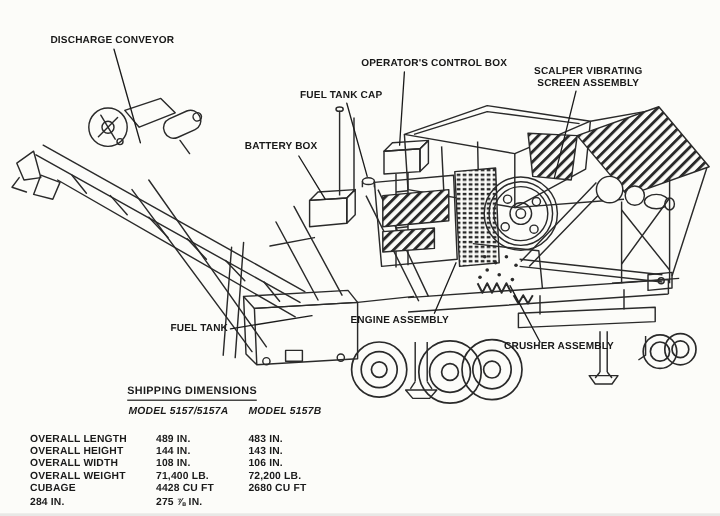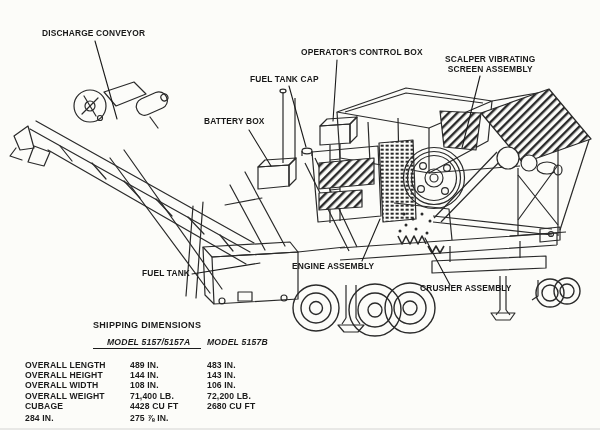--- a/index.html
+++ b/index.html
@@ -9,22 +9,22 @@
   .callout{position:absolute;font-size:8.4px;font-weight:700;letter-spacing:.15px;
            color:#181818;white-space:nowrap;line-height:10px;}
   .c-discharge{left:42px;top:28px;}
   .c-operator{left:268px;top:47px;margin-left:33px;}
   .c-fuelcap{left:250px;top:74px;}
   .c-scalper{left:445px;top:54px;text-align:center;}
   .c-battery{left:204px;top:116px;}
   .c-fueltank{left:142px;top:268px;}
   .c-engine{left:292px;top:261px;}
   .c-crusher{left:420px;top:283px;}
-  .ship-title{position:absolute;left:93px;top:320px;font-size:9px;font-weight:700;
-              letter-spacing:.3px;border-bottom:1.2px solid #1b1b1b;padding-bottom:18px;}
+  .ship-title{position:absolute;left:106px;top:320px;font-size:9px;font-weight:700;
+              letter-spacing:.3px;border-bottom:1.2px solid #1b1b1b;padding-bottom:3px;}
   .model{position:absolute;top:337px;font-size:8.6px;font-weight:700;font-style:italic;
          letter-spacing:.2px;}
   .model-a{left:107px;}
   .model-b{left:207px;}
   .ship-rows{position:absolute;left:25px;top:360px;width:300px;
              display:grid;grid-template-columns:105px 77px auto;
              font-size:8.6px;font-weight:700;line-height:10.2px;letter-spacing:.15px;}
   .ship-rows .last{margin-top:2px;}
 </style>
 </head>

